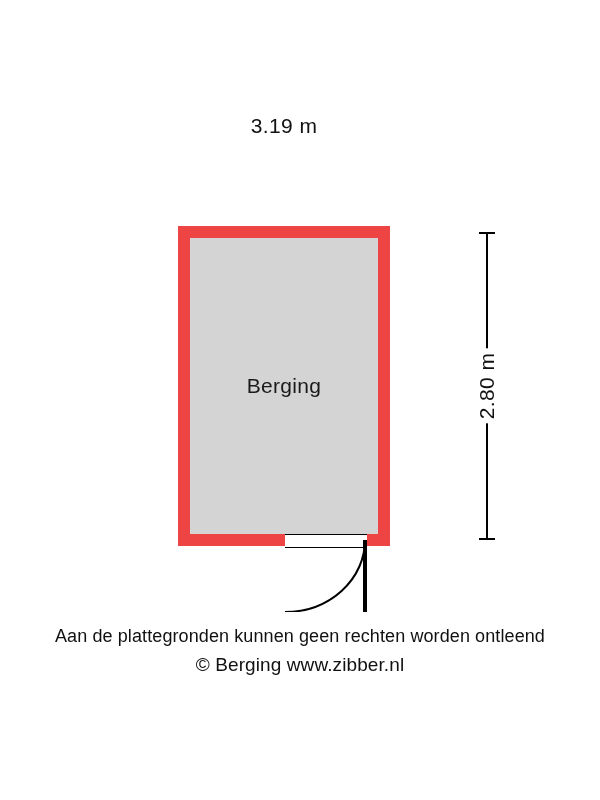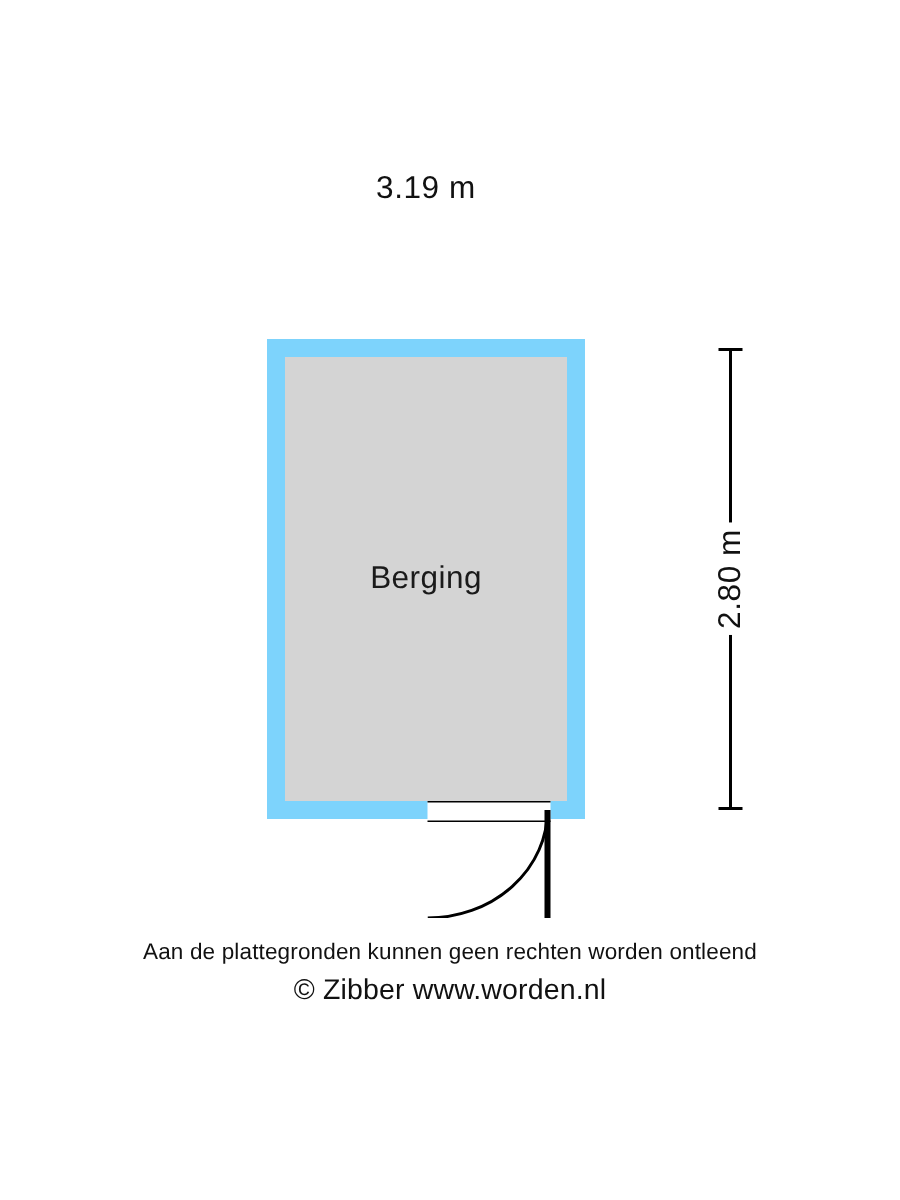--- a/index.html
+++ b/index.html
@@ -102,21 +102,21 @@
     letter-spacing: 0.4px;
   }
 
   
   .room {
     position: absolute;
     left: 178px;
     top: 226px;
     width: 212px;
     height: 320px;
-    background: #7dd3fc;
+    background: #ef4444;
   }
   .room-inner {
     position: absolute;
     left: 12px;
     top: 12px;
     right: 12px;
     bottom: 12px;
     background: #d4d4d4;
   }
   .room-label {
@@ -163,21 +163,21 @@
 
   
   .footer {
     position: absolute;
     left: 0;
     top: 626px;
     width: 600px;
     text-align: center;
   }
   .footer .line1 {
-    font-size: 15px;
+    font-size: 18px;
     color: #111;
     letter-spacing: 0.1px;
   }
   .footer .line2 {
     font-size: 19px;
     color: #111;
     margin-top: 7px;
     letter-spacing: 0.1px;
   }
 </style>
@@ -208,16 +208,16 @@
 
   <div class="dim-right">
     <div class="line"></div>
     <div class="tick-t"></div>
     <div class="tick-b"></div>
     <div class="label">2.80 m</div>
   </div>
 
   <div class="footer">
     <div class="line1">Aan de plattegronden kunnen geen rechten worden ontleend</div>
-    <div class="line2">© Zibber www.worden.nl</div>
+    <div class="line2">© Berging www.zibber.nl</div>
   </div>
 
 </div>
 
 </body></html>

